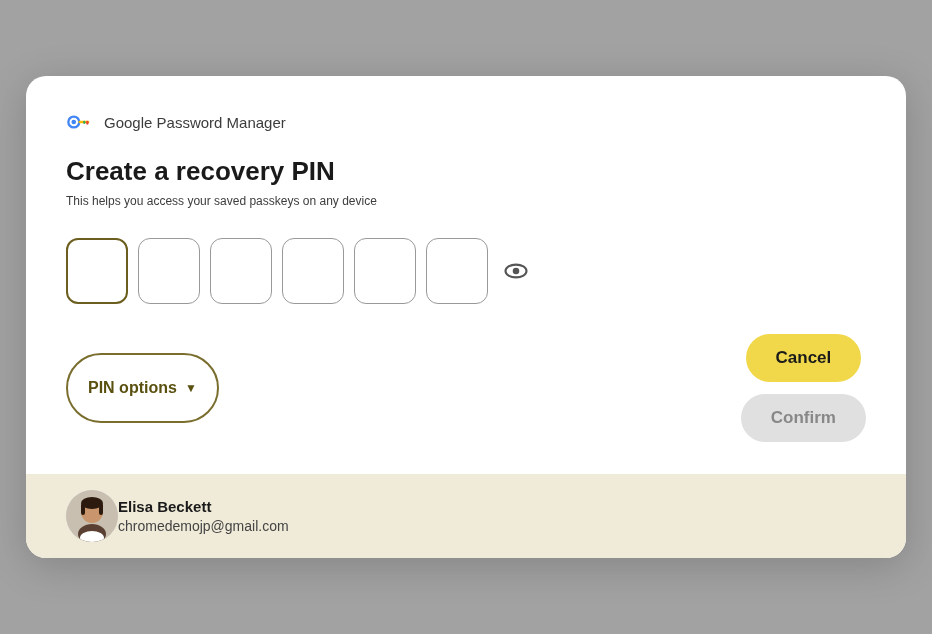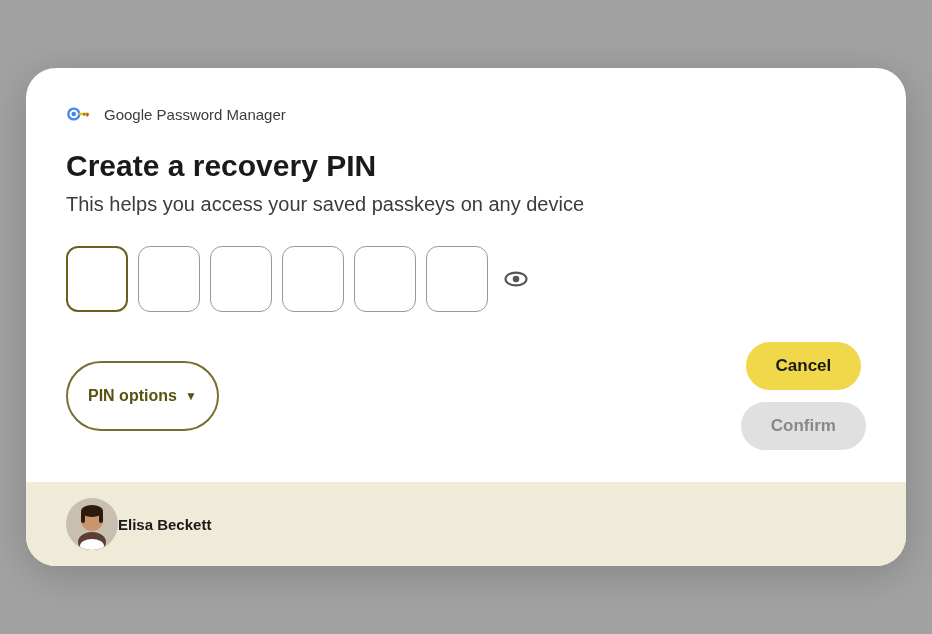--- a/index.html
+++ b/index.html
@@ -19,21 +19,21 @@
     .backdrop {
       position: absolute;
       inset: 0;
       background: rgba(0,0,0,0.3);
     }
 
     .dialog {
       position: relative;
       z-index: 10;
       background: #ffffff;
-      border-radius: 30px;
+      border-radius: 20px;
       width: 880px;
       max-width: 880px;
       overflow: hidden;
       box-shadow: 0 8px 40px rgba(0,0,0,0.18);
     }
 
     .dialog-body {
       padding: 36px 40px 32px 40px;
     }
 
@@ -54,29 +54,29 @@
       height: 20px;
     }
 
     .header-title {
       font-size: 15px;
       color: #3c3c3c;
       font-weight: 400;
     }
 
     .main-title {
-      font-size: 30px;
+      font-size: 26px;
       font-weight: 700;
       color: #1a1a1a;
       margin-bottom: 6px;
       line-height: 1.2;
     }
 
     .subtitle {
-      font-size: 20px;
+      font-size: 12px;
       color: #3c3c3c;
       margin-bottom: 28px;
       line-height: 1.4;
     }
 
     .pin-row {
       display: flex;
       align-items: center;
       gap: 10px;
       margin-bottom: 30px;
@@ -270,15 +270,16 @@
         <ellipse cx="26" cy="13" rx="11" ry="6" fill="#2c1a0e"></ellipse>
 
         <rect x="15" y="13" width="4" height="12" rx="2" fill="#2c1a0e"></rect>
         <rect x="33" y="13" width="4" height="12" rx="2" fill="#2c1a0e"></rect>
 
         <ellipse cx="26" cy="48" rx="12" ry="7" fill="#ffffff"></ellipse>
       </svg>
     </div>
     <div class="account-info">
       <span class="account-name">Elisa Beckett</span>
+      <span class="account-email">chromedemojp@gmail.com</span>
     </div>
   </div>
 </div>
 
 </body></html>

